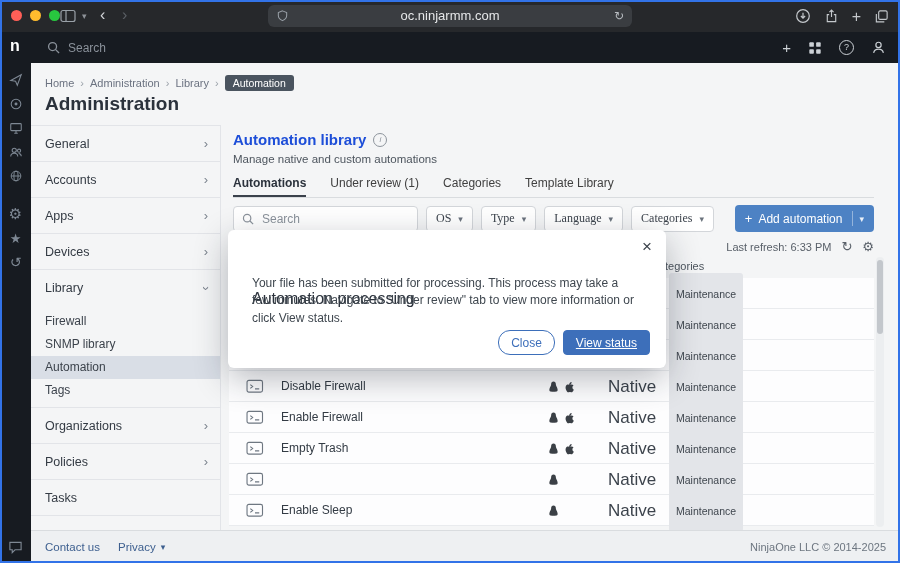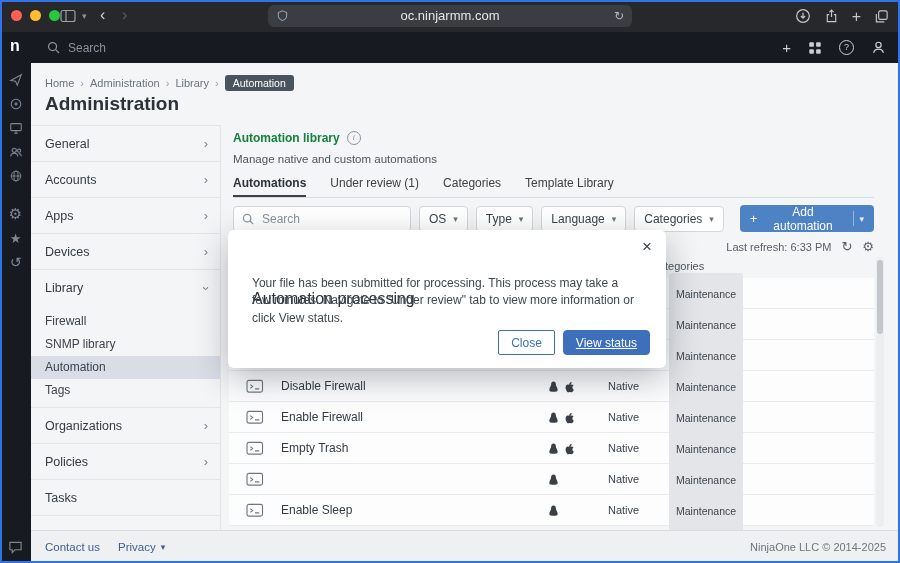--- a/index.html
+++ b/index.html
@@ -56,74 +56,74 @@
   .nav-label{flex:1;}
   .nav-chev{color:#7c848e;font-size:13px;}
   .down{display:inline-block;transform:rotate(90deg);}
   .sub{padding:4px 0 5px;border-bottom:1px solid #e2e4e8;}
   .sub-item{height:23px;line-height:23px;padding-left:14px;font-size:12px;color:#3c434c;cursor:pointer;}
   .sub-item.active{background:#d9dee6;}
 
   
   .main-panel{position:absolute;left:189px;top:62px;right:12px;bottom:33px;border-left:1px solid #e2e4e8;}
   .lib-trow{position:absolute;left:12px;top:6px;display:flex;gap:7px;align-items:center;}
-  .lib-title{font-size:12px;font-weight:bold;color:#15803d;}
+  .lib-title{font-size:15px;font-weight:bold;color:#1d4ed8;}
   .info-ic{width:12px;height:12px;border:1px solid #8d949c;border-radius:50%;color:#8d949c;font-size:8px;line-height:12px;
            text-align:center;font-style:italic;}
   .lib-sub{position:absolute;left:12px;top:28px;font-size:11.5px;color:#4d555e;}
   .tabs{position:absolute;left:12px;top:47px;right:14px;height:25px;border-bottom:1px solid #d9dcdf;display:flex;gap:24px;}
   .tab{font-size:12px;color:#404040;line-height:23px;height:25px;box-sizing:border-box;cursor:pointer;}
   .tab.active{color:#2b323c;font-weight:bold;border-bottom:2px solid #3a414b;}
   .filters{position:absolute;left:12px;top:80px;right:14px;display:flex;gap:8px;align-items:center;}
   .f-search{width:185px;height:26px;background:#fff;border:1px solid #d3d6da;border-radius:4px;display:flex;align-items:center;
             padding:0 8px;gap:6px;box-sizing:border-box;}
   .f-search input{border:none;outline:none;flex:1;font-size:12px;font-family:inherit;color:#3c434c;background:transparent;width:100%;}
   .f-search input::placeholder{color:#8b929b;}
   .chip{height:26px;background:#fff;border:1px solid #d3d6da;border-radius:4px;display:flex;align-items:center;gap:7px;
-        padding:0 9px;font-size:12px;color:#3c434c;font-family:Liberation Sans, sans-serif;cursor:pointer;}
+        padding:0 9px;font-size:12px;color:#3c434c;font-family:Liberation Serif, serif;cursor:pointer;}
   .chev{font-size:9px;color:#6b737d;}
   .f-spacer{flex:1;}
   .add-btn{height:27px;background:#4d82c4;border:none;border-radius:4px;color:#fff;font-size:12px;display:flex;
            align-items:center;padding:0 10px;gap:6px;font-family:inherit;cursor:pointer;}
   .add-plus{font-size:13px;}
   .ab-div{width:1px;height:15px;background:rgba(255,255,255,.4);margin-left:4px;}
   .add-chev{font-size:9px;color:#eaf0f8;}
   .refresh-row{position:absolute;top:114px;right:14px;display:flex;gap:10px;align-items:center;font-size:11px;color:#596069;}
   .rr-ic{font-size:13px;color:#596069;cursor:pointer;}
 
   
   .thead{position:absolute;left:8px;top:132px;right:14px;height:21px;border-bottom:1px solid #dfe2e6;}
   .h-cat{position:absolute;left:422px;top:3px;font-size:11px;color:#4d555e;}
   .tbody{position:absolute;left:8px;top:153px;right:14px;}
   .trow{position:relative;height:31px;background:#fdfdfe;border-bottom:1px solid #e9ebee;box-sizing:border-box;}
   .row-ic{position:absolute;left:17px;top:8px;}
   .c-name{position:absolute;left:52px;top:0;line-height:31px;font-size:12px;color:#333b44;}
   .c-os{position:absolute;left:320px;top:0;height:31px;display:flex;gap:6px;align-items:center;}
-  .c-type{position:absolute;left:379px;top:0;line-height:31px;font-size:11px;color:#3c434c;}
+  .c-type{position:absolute;left:379px;top:0;line-height:31px;font-size:17px;color:#3c434c;}
   .c-cat{position:absolute;left:440px;top:6px;}
   .badge{background:#e3e5e9;color:#3f464e;font-size:10.5px;padding:15px 7px;border-radius:3px;white-space:nowrap;}
   .vscroll{position:absolute;right:4px;top:132px;bottom:3px;width:8px;background:#eceef0;border-radius:4px;}
   .vthumb{position:absolute;left:1px;right:1px;top:3px;height:74px;background:#c3c7cc;border-radius:3px;}
 
   
   .footer{position:absolute;left:0;right:0;bottom:0;height:33px;background:#eef0f2;border-top:1px solid #d9dcdf;
           display:flex;align-items:center;justify-content:space-between;padding:0 14px;box-sizing:border-box;}
   .f-left{display:flex;gap:18px;align-items:center;}
   .f-link{font-size:11.5px;color:#3d5f8f;display:flex;gap:5px;align-items:center;cursor:pointer;text-align:center;}
   .f-chev{font-size:9px;color:#3d5f8f;}
   .f-copy{font-size:11px;color:#6d7680;}
 
   
   .modal{position:absolute;left:228px;top:230px;width:438px;height:138px;background:#fff;border-radius:6px;
          box-shadow:0 10px 34px rgba(20,28,40,.3);z-index:50;}
   .m-close{position:absolute;right:14px;top:7px;font-size:17px;color:#3c434c;cursor:pointer;}
   .m-title{position:absolute;left:24px;top:19px;font-size:16px;font-weight:normal;color:#2b323c;margin-top:41px;}
   .m-body{position:absolute;left:24px;top:45px;right:26px;font-size:12px;line-height:1.45;color:#3f474f;}
   .m-actions{position:absolute;right:16px;bottom:13px;display:flex;gap:8px;}
-  .btn-ghost{height:25px;padding:0 12px;background:#fff;border:1px solid #3d6fba;color:#3d6fba;border-radius:2px;
+  .btn-ghost{height:25px;padding:0 12px;background:#fff;border:1px solid #3d6fba;color:#3d6fba;border-radius:12px;
              font-size:12px;font-family:inherit;cursor:pointer;}
   .btn-primary{height:25px;padding:0 12px;background:#3d6fba;border:1px solid #3d6fba;color:#fff;border-radius:4px;
                font-size:12px;font-family:inherit;cursor:pointer;text-decoration:underline;}
   svg{display:block;}
 </style>
 </head>
 <body>
 
 <div class="stage">
   <div class="frame"></div>

